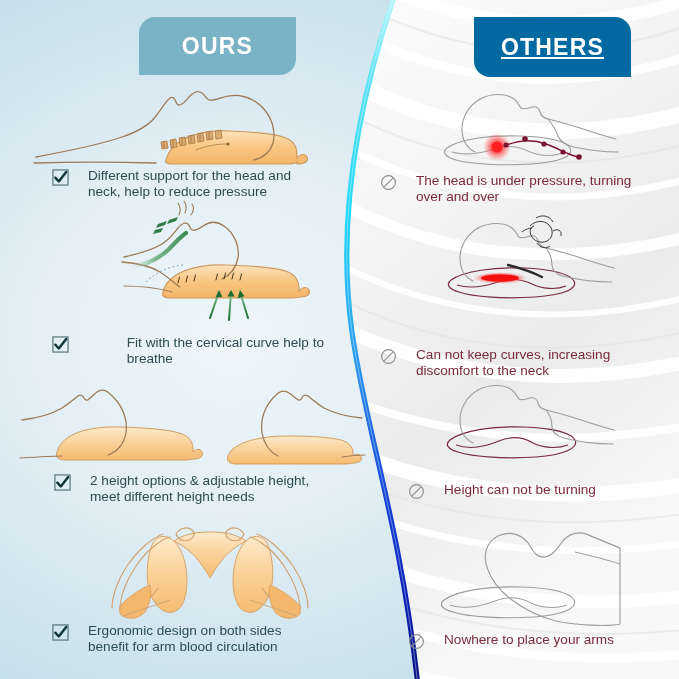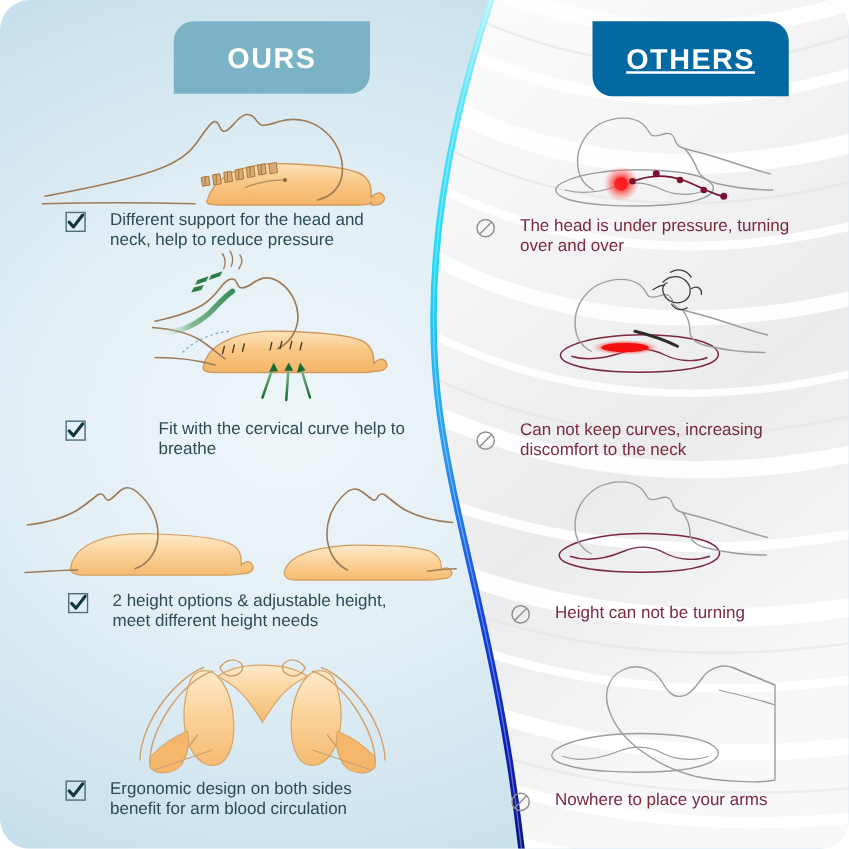--- a/index.html
+++ b/index.html
@@ -11,21 +11,20 @@
     overflow: hidden;
     background: #ffffff;
     font-family: "Liberation Sans", sans-serif;
   }
 
   #stage {
     position: relative;
     width: 679px;
     height: 679px;
     overflow: hidden;
-    border-radius: 24px;
   }
 
   
   .bg-layer {
     position: absolute;
     inset: 0;
     width: 679px;
     height: 679px;
   }
 
@@ -101,21 +100,21 @@
   }
 
   
   .f-l1 { left: 52px;  top: 168px; width: 272px; }
   .f-l2 { left: 52px;  top: 335px; width: 272px; justify-content: space-between; }
   .f-l3 { left: 54px;  top: 473px; width: 290px; }
   .f-l4 { left: 52px;  top: 623px; width: 272px; }
 
   
   .f-r1 { left: 380px; top: 173px; width: 272px; }
-  .f-r2 { left: 380px; top: 336px; width: 272px; align-items: center; }
+  .f-r2 { left: 380px; top: 347px; width: 272px; }
   .f-r3 { left: 408px; top: 482px; width: 250px; }
   .f-r4 { left: 408px; top: 632px; width: 250px; text-align: right; }
 </style>
 </head>
 <body>
 
 <div id="stage">
 
   <div class="bg-layer panel-left-bg"></div>
 

